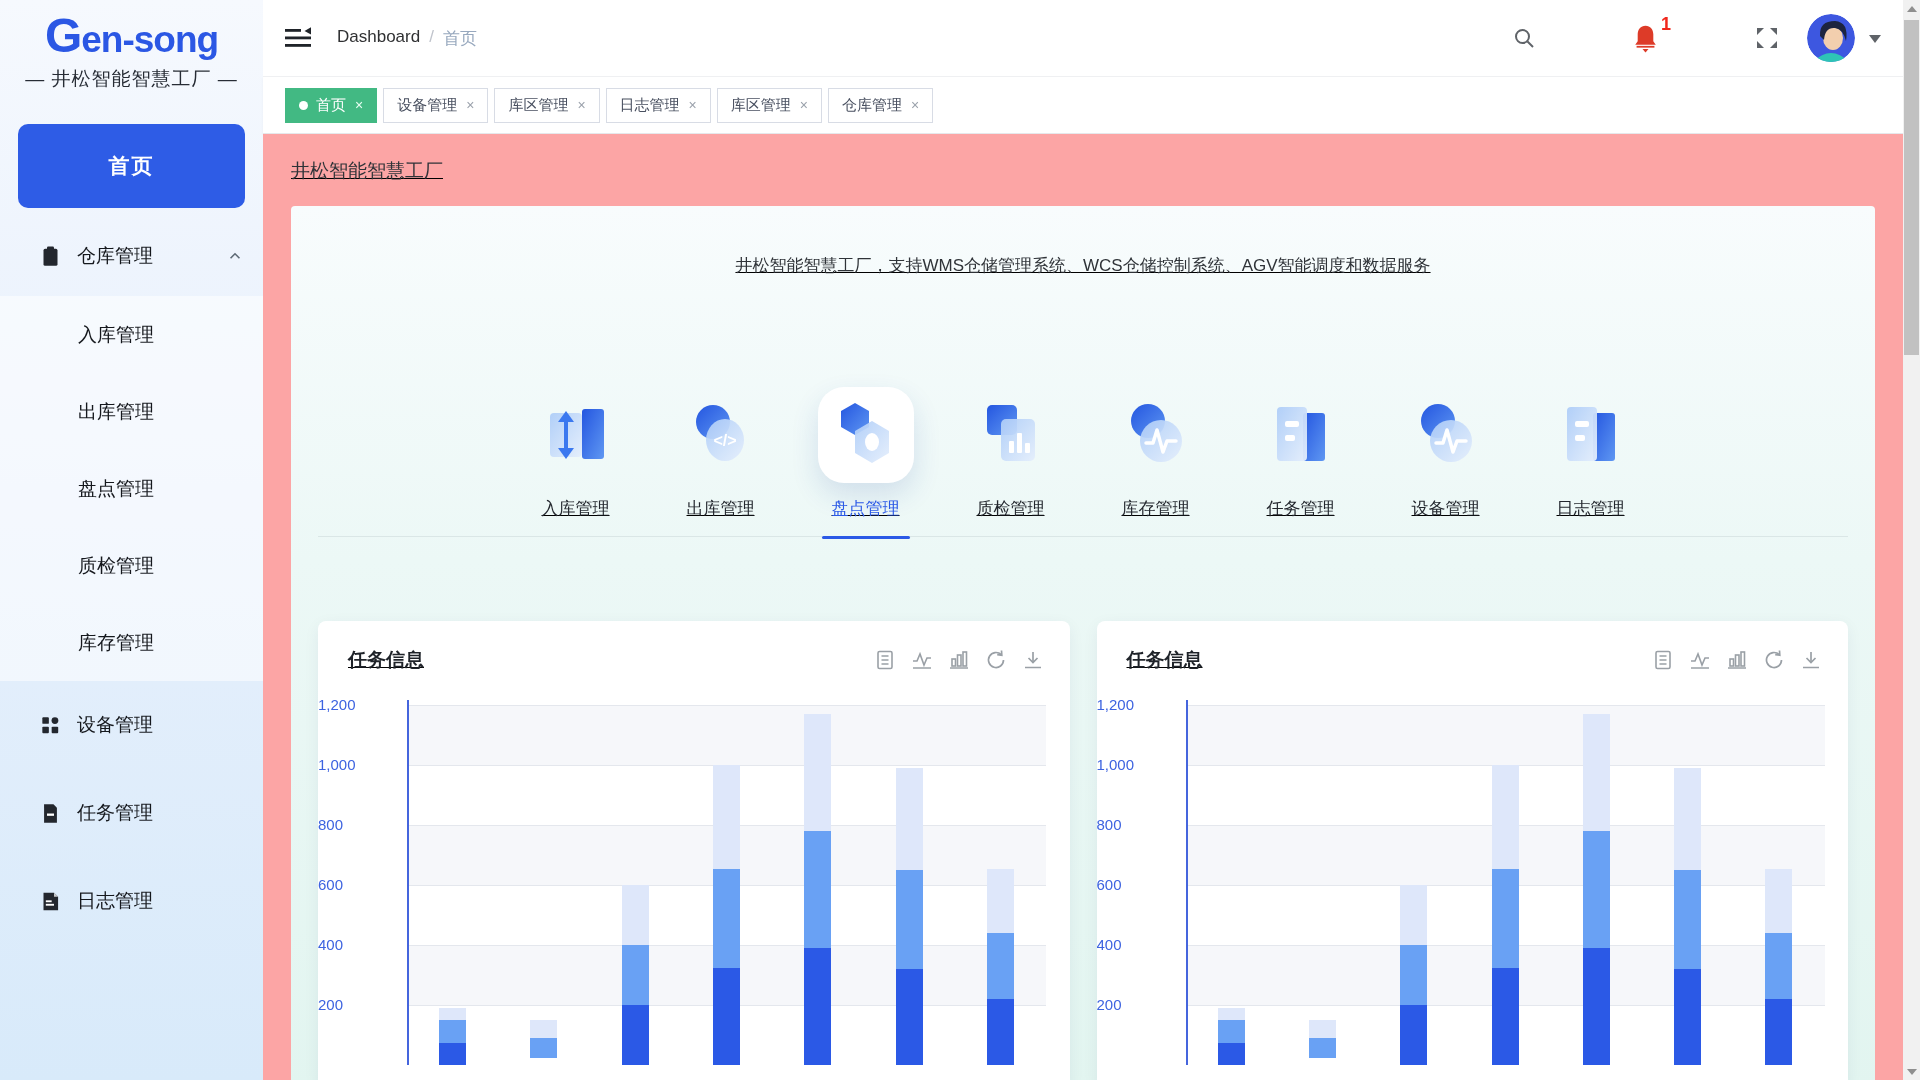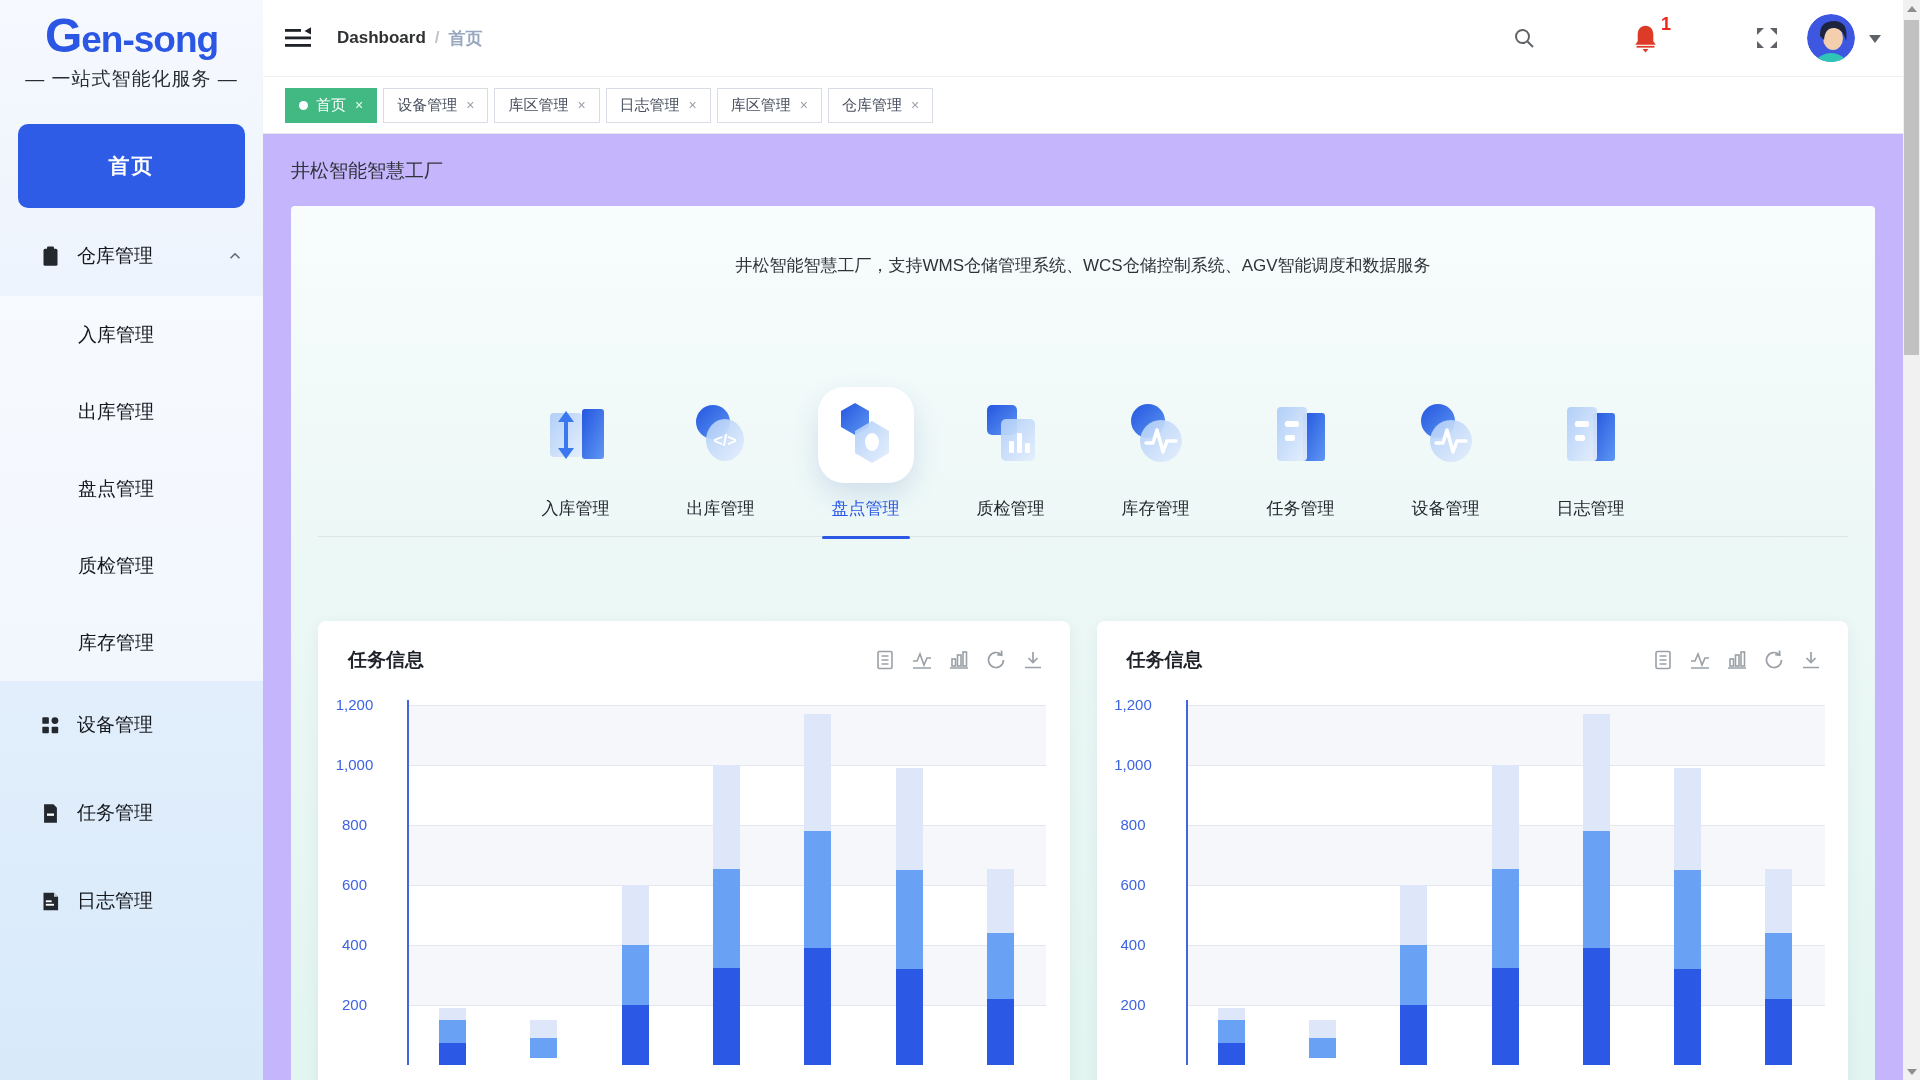--- a/index.html
+++ b/index.html
@@ -17,21 +17,21 @@
   .side-item .s-icon { width:21px; height:21px; margin-right:16px; display:inline-flex; }
   .side-item .chev { margin-left:auto; display:inline-flex; }
   .side-item.lv1 { height:88px; }
   .submenu { margin:18px 0 0 0; background:rgba(255,255,255,0.55); }
   .sub-item { height:77px; display:flex; align-items:center; padding-left:78px; font-size:19px; color:#15181d; cursor:pointer; }
 
   
   .main { flex:1; display:flex; flex-direction:column; min-width:0; }
   .topbar { height:77px; background:#fff; display:flex; align-items:center; padding:0 22px; border-bottom:1px solid #f0f1f3; }
   .hamburger { width:26px; height:26px; cursor:pointer; margin-right:26px; display:flex; align-items:center; }
-  .breadcrumb { font-size:17px; display:flex; align-items:center; gap:9px;font-weight:bold; }
+  .breadcrumb { font-size:17px; display:flex; gap:9px; }
   .bc-root { color:#303133; }
   .bc-sep { color:#c0c4cc; }
   .bc-cur { color:#97a8be; }
   .topbar-right { margin-left:auto; display:flex; align-items:center; }
   .tb-icon { cursor:pointer; display:inline-flex; align-items:center; }
   .search-w { margin-right:96px; }
   .bell-w { position:relative; margin-right:96px; }
   .badge { position:absolute; top:-10px; right:-12px; color:#f0271c; font-size:18px; font-weight:bold; }
   .fs-w { margin-right:28px; }
   .avatar-w { position:relative; cursor:pointer; display:flex; align-items:center; }
@@ -39,21 +39,21 @@
   .caret { margin-left:14px; }
 
   .tabbar { height:57px; background:#fff; display:flex; align-items:center; padding:0 22px; border-bottom:1px solid #e6e8eb; box-shadow:0 1px 3px rgba(0,0,0,0.04); }
   .tab { height:35px; display:flex; align-items:center; padding:0 13px; border:1px solid #d8dce5; background:#fff; color:#495060; font-size:15px; margin-right:6px; cursor:pointer; }
   .tab .dot { width:9px; height:9px; border-radius:50%; background:#fff; margin-right:8px; display:none; }
   .tab .tclose { margin-left:9px; font-size:14px; color:#9aa1ab; cursor:pointer; }
   .tab.active { background:#42b983; border-color:#42b983; color:#fff; }
   .tab.active .dot { display:inline-block; }
   .tab.active .tclose { color:#eafff4; }
 
-  .content { flex:1; background:#c4b5fd; padding:0 28px; overflow:hidden; }
+  .content { flex:1; background:#fca5a5; padding:0 28px; overflow:hidden;text-decoration:underline; }
   .page-title { margin-top:24px; font-size:19px; color:#2f3338; }
   .hero { margin-top:22px; border-radius:4px; background:linear-gradient(180deg,#f8fcfd 0%,#ecf8f6 40%,#e2f5f0 100%); padding:24px 27px 0; min-height:880px; }
   .hero-h1 { text-align:center; font-size:22px; font-weight:bold; color:#181c21; }
   .hero-h2 { text-align:center; font-size:17px; color:#2f3338; margin-top:24px; }
 
   .modules-row { margin-top:110px; display:flex; justify-content:center; padding-bottom:16px; border-bottom:1px solid rgba(60,80,90,0.10); position:relative; }
   .module { width:145px; display:flex; flex-direction:column; align-items:center; cursor:pointer; position:relative; }
   .mod-iconbox { width:96px; height:96px; display:flex; align-items:center; justify-content:center; }
   .module.active .mod-iconbox { background:#fff; border-radius:26px; box-shadow:0 12px 28px rgba(31,71,166,0.14); }
   .mod-label { margin-top:14px; font-size:17px; color:#23272e; }
@@ -63,21 +63,21 @@
   .charts-row { display:flex; gap:27px; margin-top:84px; }
   .card { flex:1; background:#fff; border-radius:8px; box-shadow:0 4px 16px rgba(0,40,90,0.06); height:470px; overflow:hidden; }
   .card-header { display:flex; align-items:center; padding:26px 26px 0 30px; }
   .card-title { font-size:19px; font-weight:bold; color:#1f2329; }
   .card-tools { margin-left:auto; display:flex; gap:15px; }
   .tool-icon { width:22px; height:22px; cursor:pointer; display:inline-flex; }
 
   .chart { position:relative; height:390px; margin-top:24px; }
   .band { position:absolute; background:#f6f7fa; }
   .gridline { position:absolute; height:1px; background:#e4e7ed; }
-  .ytick { position:absolute; left:0; text-align:center; font-size:15px; color:#3d63e0; line-height:20px; }
+  .ytick { position:absolute; left:0; text-align:left; font-size:15px; color:#3d63e0; line-height:20px; }
   .yaxis { position:absolute; width:2px; background:#4565dd; }
   .barseg { position:absolute; }
 
   
   .scrollbar { width:17px; flex:0 0 17px; background:#f1f1f1; position:relative; }
   .sb-arrow { position:absolute; left:0; width:17px; height:17px; display:flex; align-items:center; justify-content:center; cursor:pointer; }
   .sb-up { top:0; } .sb-down { bottom:0; }
   .sb-thumb { position:absolute; left:1px; top:20px; width:15px; height:335px; background:#c1c1c1; cursor:pointer; }
 </style>
 </head>
@@ -94,21 +94,21 @@
         <stop offset="1" stop-color="#e4eefc"></stop>
     </linearGradient>
   </defs>
 </svg>
 
 <div class="page">
 
   <aside class="sidebar">
     <div class="logo-area">
       <div class="logo-text">Gen-song</div>
-      <div class="logo-sub">— 一站式智能化服务 —</div>
+      <div class="logo-sub">— 井松智能智慧工厂 —</div>
     </div>
 
     <div class="home-btn">首页</div>
 
     <div class="side-item">
       <span class="s-icon">
         <svg viewBox="0 0 18 18" width="21" height="21" fill="#23272e">
             <rect x="6" y="0.5" width="6" height="3.4" rx="1"></rect>
             <rect x="3" y="2.4" width="12" height="14.6" rx="1.4"></rect>
           </svg>

